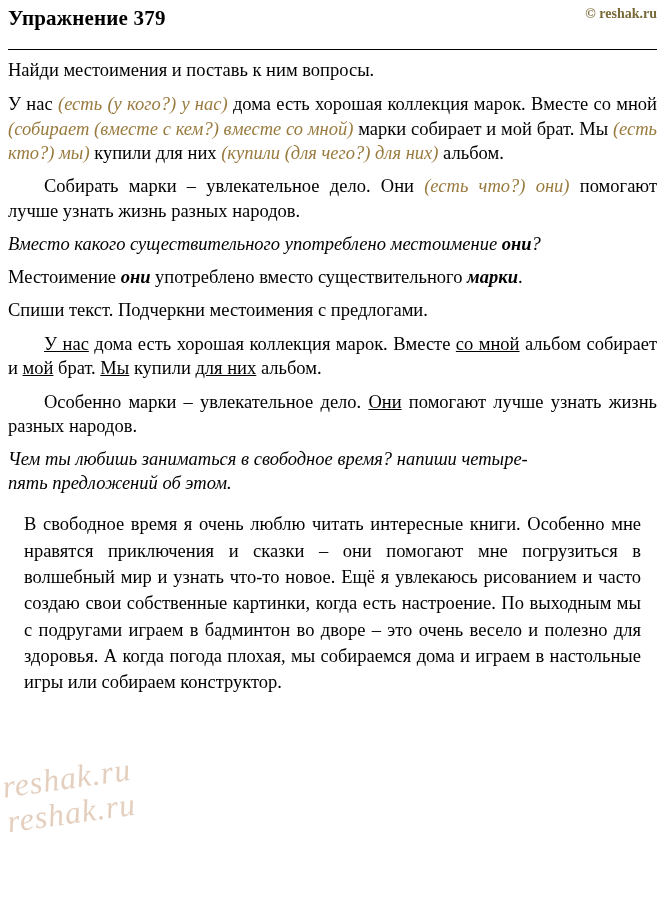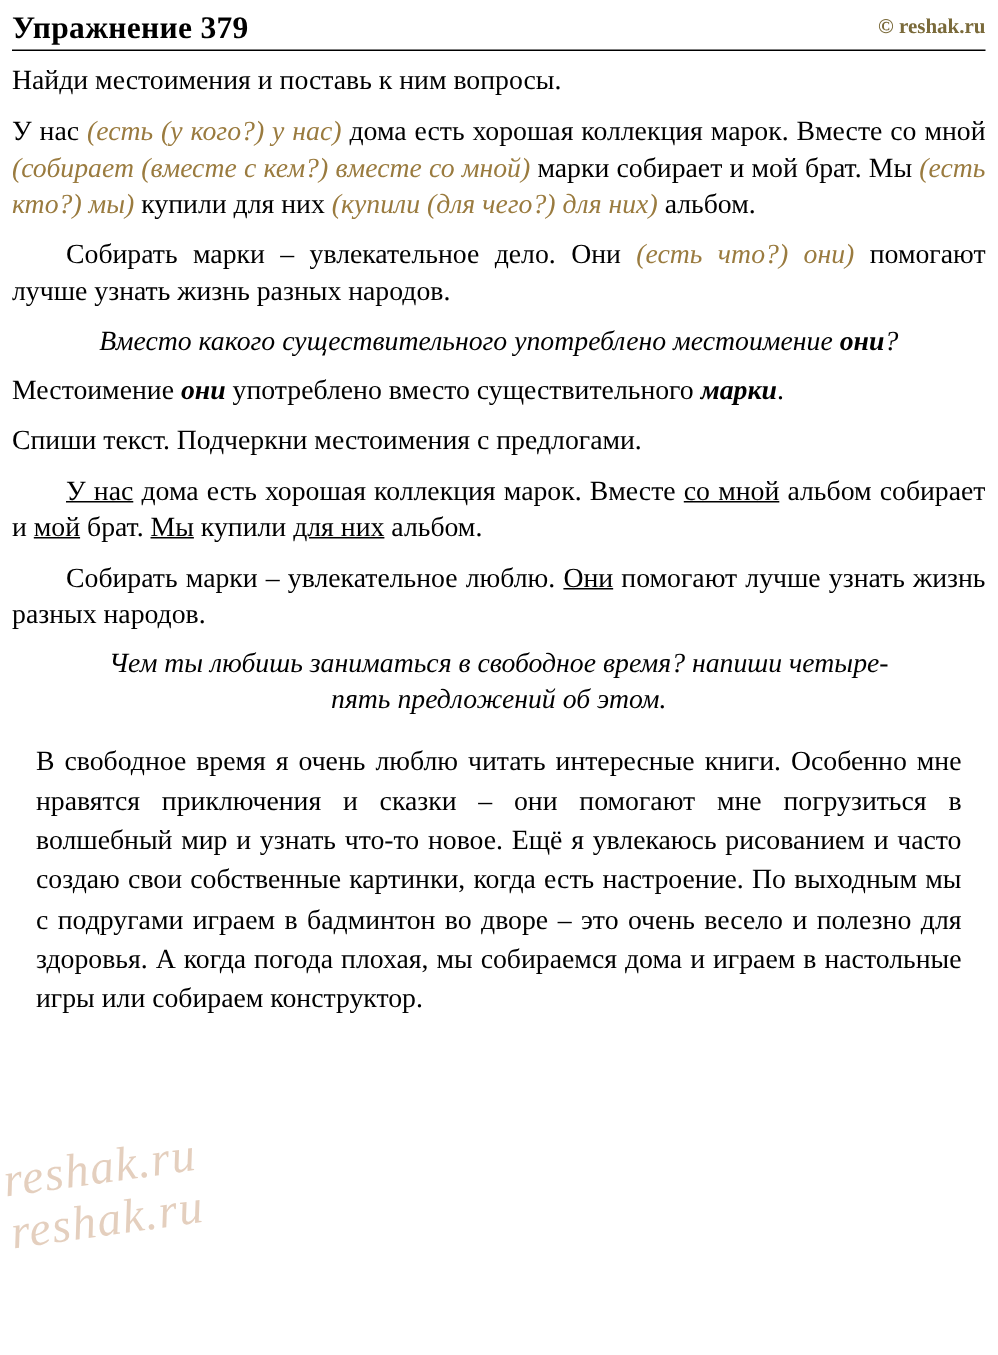--- a/index.html
+++ b/index.html
@@ -16,24 +16,24 @@
   }
   .page {
     position: relative;
     width: 665px;
     height: 903px;
     box-sizing: border-box;
     padding: 6px 8px 0 8px;
   }
   .header {
     display: flex;
-    align-items: center;
+    align-items: flex-start;
     justify-content: space-between;
     border-bottom: 1px solid #000000;
-    padding-bottom: 2px;
+    padding-bottom: 18px;
     margin-bottom: 9px;
   }
   .exercise-title {
     font-size: 21px;
     font-weight: bold;
     letter-spacing: 0.2px;
   }
   .site-credit {
     font-size: 14px;
     color: #7a6a3a;
@@ -66,21 +66,20 @@
     font-style: italic;
   }
   .u {
     text-decoration: underline;
   }
   .q-line {
     font-style: italic;
     font-size: 18.5px;
     line-height: 1.3;
     margin: 0 0 9px 0;
-    text-align: center;
   }
   .final-par {
     font-size: 18.5px;
     line-height: 1.42;
     margin: 16px;
     text-align: justify;
     text-justify: inter-word;
     position: relative;
     z-index: 2;
   }
@@ -135,21 +134,21 @@
     <span>Местоимение </span><span class="bold italic">они</span><span> употреблено вместо существительного </span><span class="bold italic">марки</span><span>.</span>
   </p>
 
   <p class="task-instruction">Спиши текст. Подчеркни местоимения с предлогами.</p>
 
   <p class="body-par indent">
     <span class="u">У нас</span><span> дома есть хорошая коллекция марок. Вместе </span><span class="u">со мной</span><span> альбом собирает и </span><span class="u">мой</span><span> брат. </span><span class="u">Мы</span><span> купили </span><span class="u">для них</span><span> альбом.</span>
   </p>
 
   <p class="body-par indent">
-    <span>Собирать марки – увлекательное люблю. </span><span class="u">Они</span><span> помогают лучше узнать жизнь разных народов.</span>
+    <span>Особенно марки – увлекательное дело. </span><span class="u">Они</span><span> помогают лучше узнать жизнь разных народов.</span>
   </p>
 
   <p class="q-line">
     <span>Чем ты любишь заниматься в свободное время? напиши четыре-</span><br>
     <span>пять предложений об этом.</span>
   </p>
 
   <p class="final-par">В свободное время я очень люблю читать интересные книги. Особенно мне нравятся приключения и сказки – они помогают мне погрузиться в волшебный мир и узнать что-то новое. Ещё я увлекаюсь рисованием и часто создаю свои собственные картинки, когда есть настроение. По выходным мы с подругами играем в бадминтон во дворе – это очень весело и полезно для здоровья. А когда погода плохая, мы собираемся дома и играем в настольные игры или собираем конструктор.</p>
 
   <div class="watermark">

